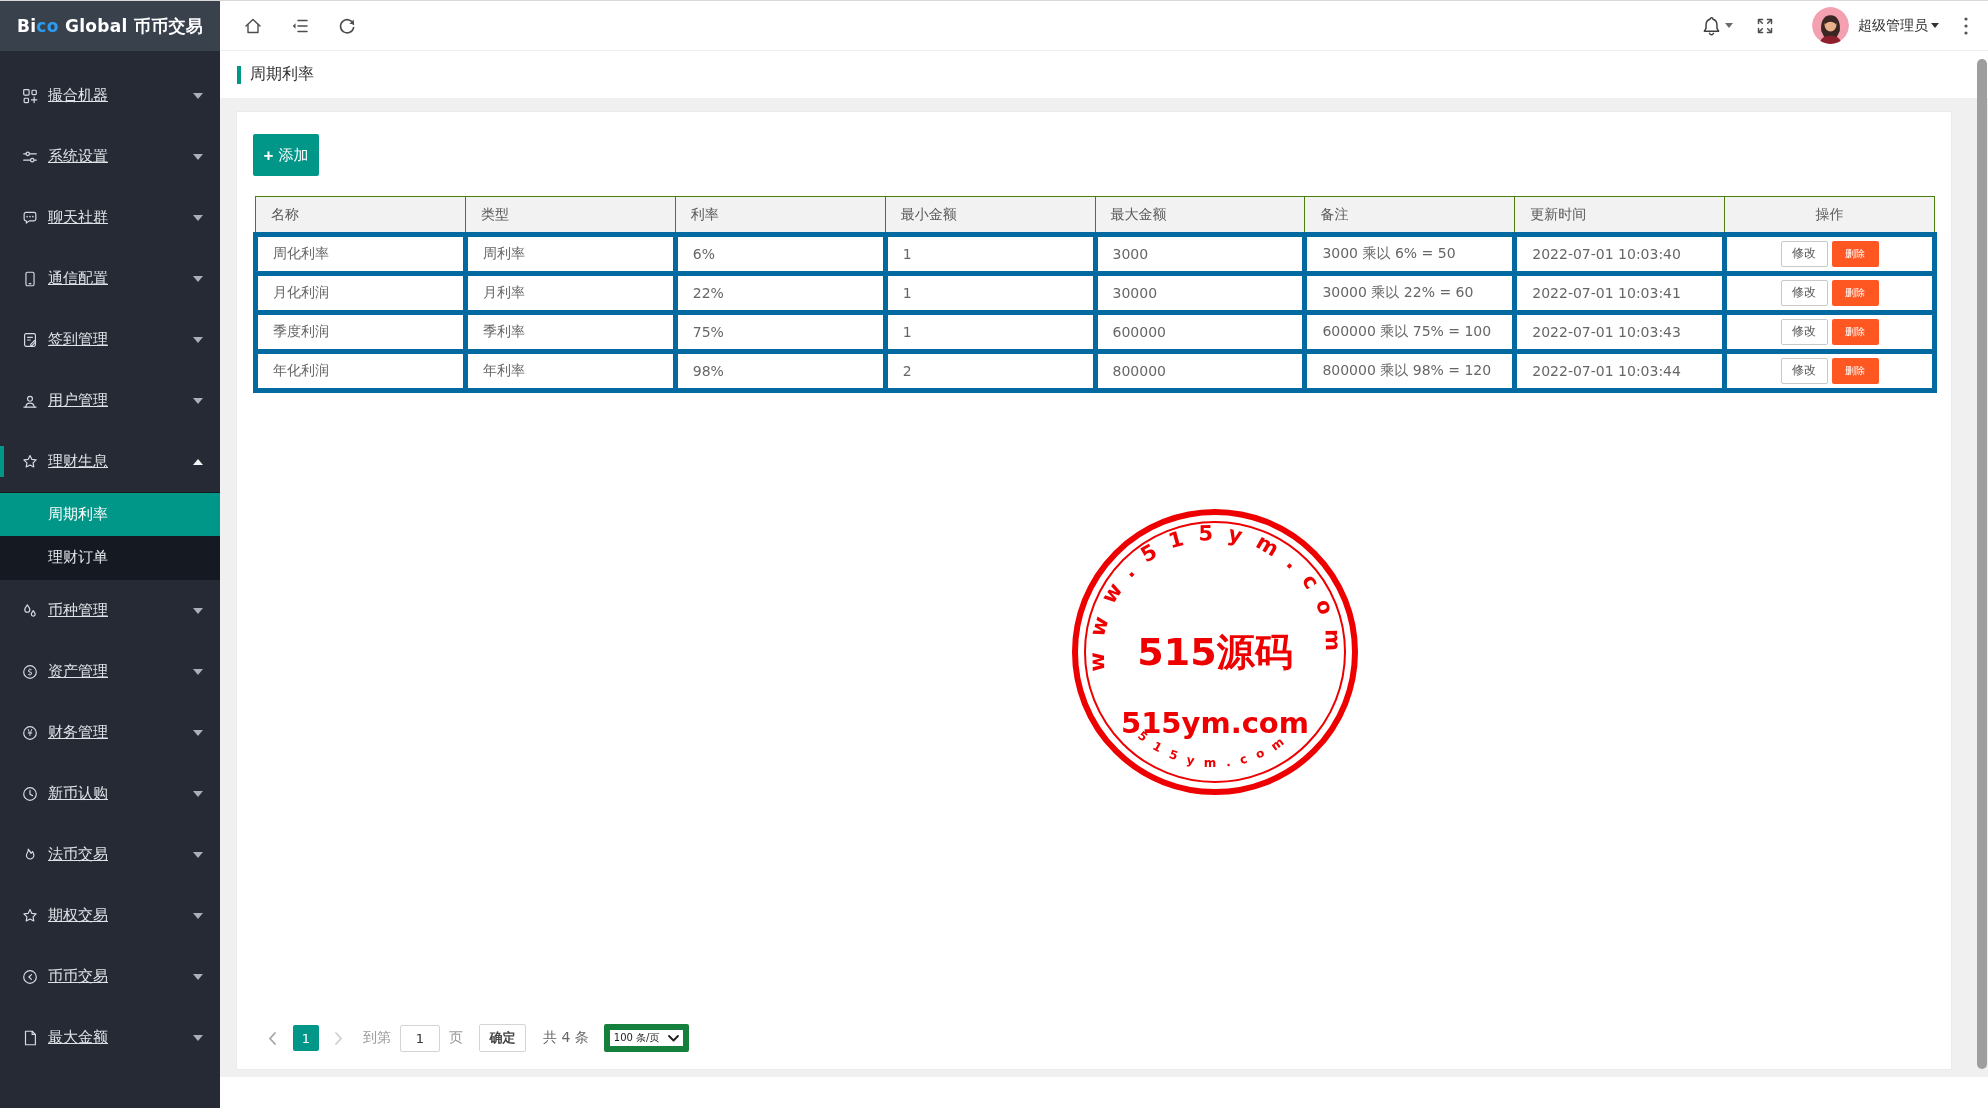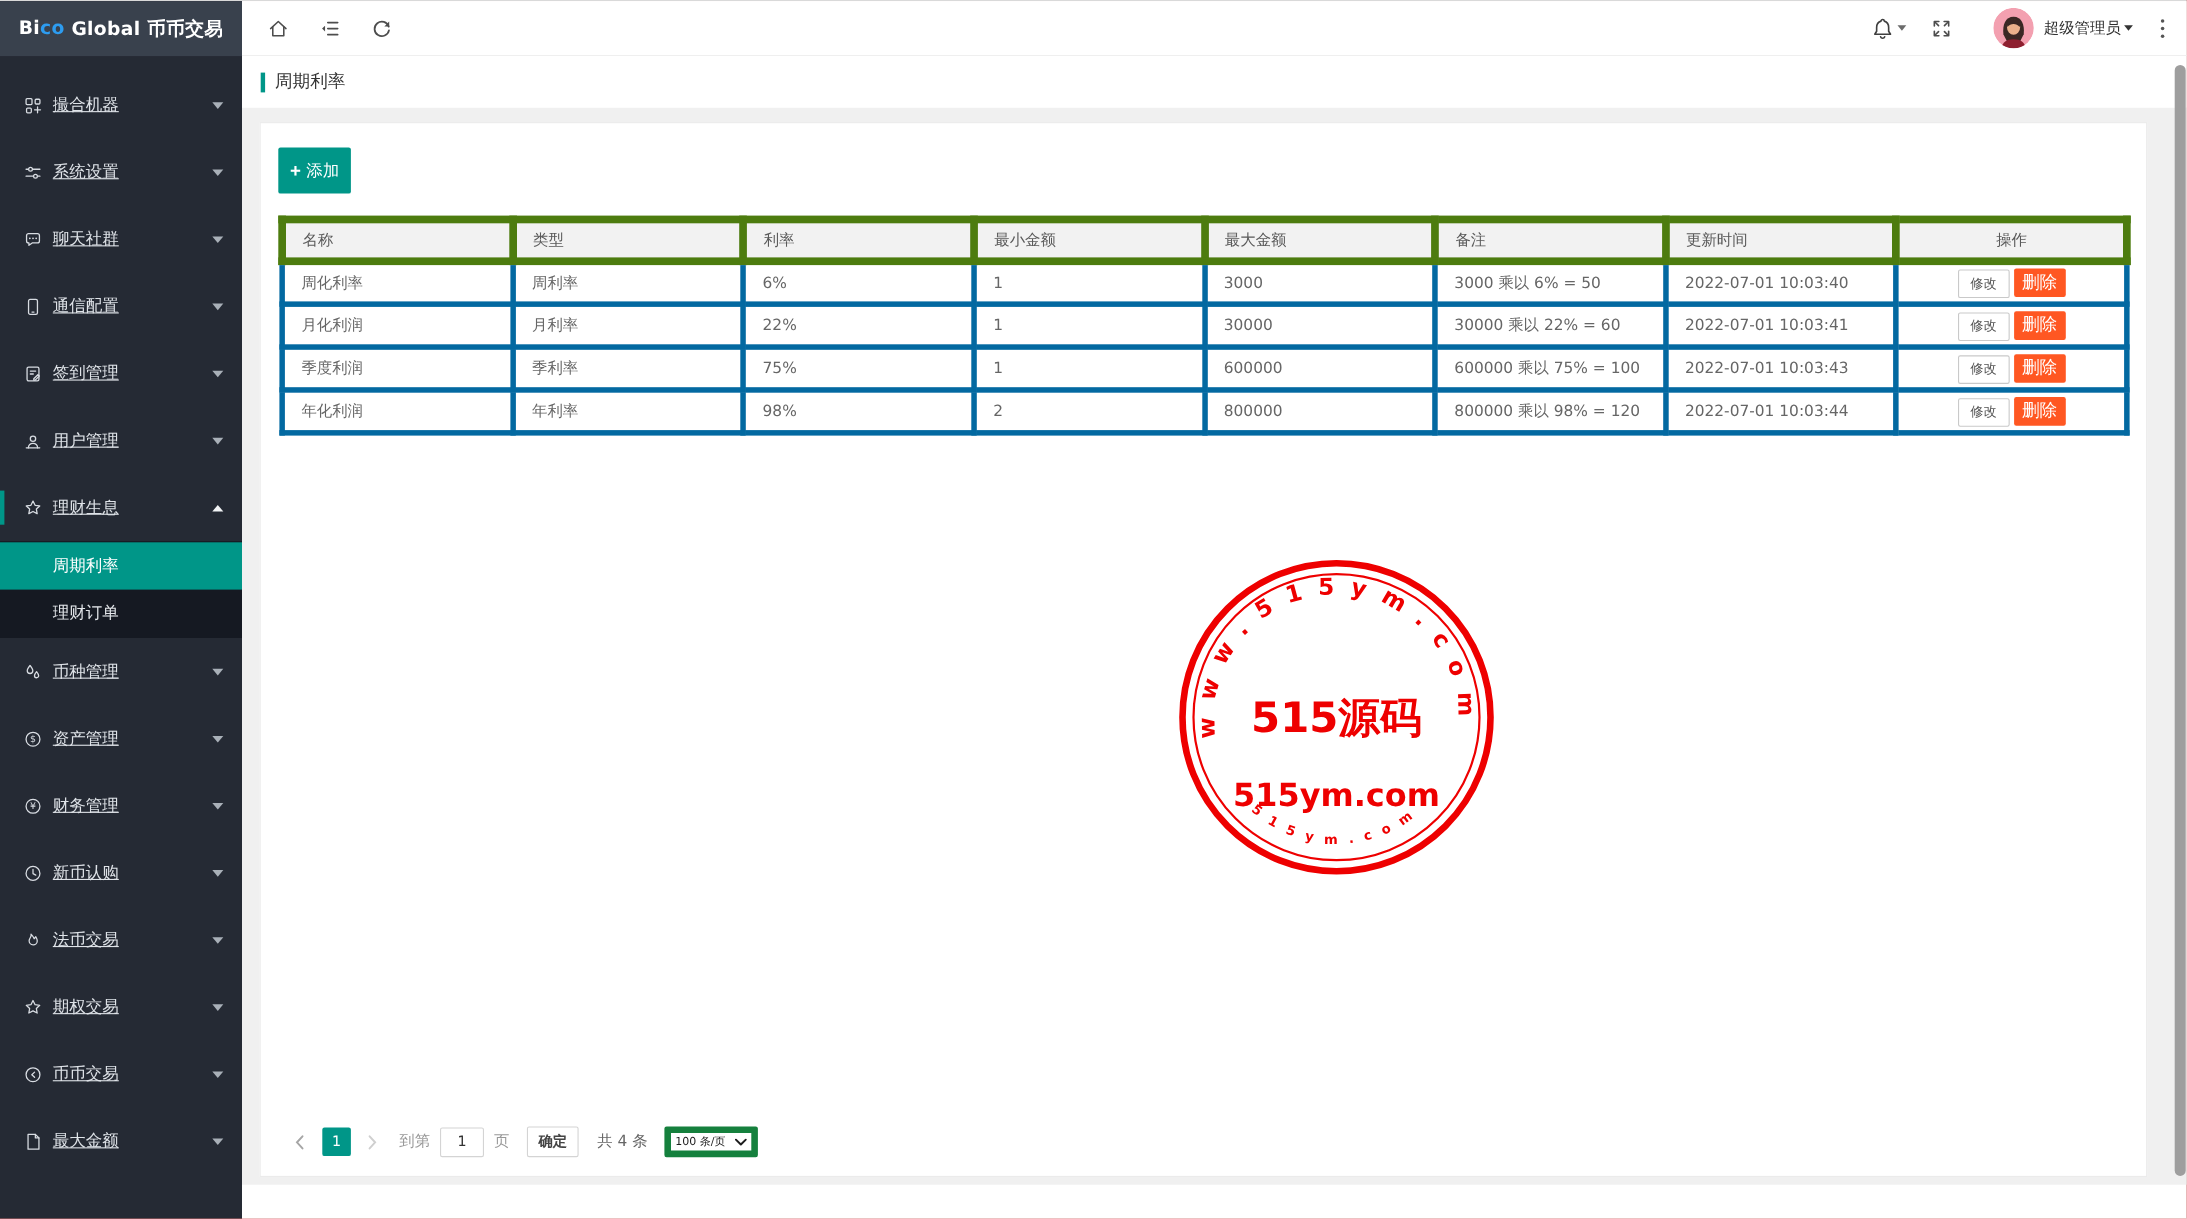--- a/index.html
+++ b/index.html
@@ -1,19 +1,19 @@
 <!DOCTYPE html>
 <html style="--accent: #009688; --danger: #ff5722; --logo-blue: #2d9cf0;"><head>
 <meta charset="utf-8">
 <style>
   * { margin:0; padding:0; box-sizing:border-box; }
   html,body { background:#fff; }
   .screen {
     position:relative; width:1988px; height:1108px; overflow:hidden;
-    font-family:"DejaVu Sans","Liberation Sans",sans-serif; background:#b91c1c;
+    font-family:"DejaVu Sans","Liberation Sans",sans-serif; background:#000000;
     border-top:1px solid #d9d9d9;
   }
   
   .sidebar { position:absolute; left:0; top:0; width:220px; height:1108px; background:#252a34; z-index:5; }
   .logo { height:50px; background:#39414d; color:#fff; display:flex; align-items:center; justify-content:center;
           font-size:17px; font-weight:bold; letter-spacing:.3px; white-space:pre; }
   .logo .hl { color:var(--logo-blue,#2d9cf0); }
   .menu { padding-top:14px; }
   .menu-item { position:relative; height:61px; display:flex; align-items:center; padding:0 17px 0 20px;
                color:#dfe3e8; cursor:pointer; font-size:15px; }
@@ -44,25 +44,25 @@
   .title-accent { width:4px; height:18px; background:var(--accent); margin-right:9px; }
   .page-title { font-size:16px; color:#333; }
   
   .content { position:absolute; top:97px; left:0; width:100%; height:979px; background:#f0f0f0; }
   .card { position:absolute; left:16px; top:13px; width:1716px; height:959px; background:#fff; border:1px solid #ebebeb; }
   .add-btn { position:absolute; left:16px; top:22px; width:66px; height:42px; background:var(--accent); color:#fff;
              border:none; border-radius:2px; font-size:15px; display:flex; align-items:center; justify-content:center; gap:5px; cursor:pointer; }
   .add-btn .plus { font-size:17px; font-weight:bold; line-height:1; }
   table.grid { position:absolute; left:16px; top:84px; width:1684px; border-collapse:collapse; table-layout:fixed; font-size:14px; }
   table.grid th { background:#f2f2f2; color:#595959; font-weight:normal; text-align:left; height:38px;
-                  padding:0 8px 0 15px; border:7px solid #4d7c0f; }
+                  padding:0 8px 0 15px; border:1px solid #4d7c0f; }
   table.grid td { background:#fff; color:#666; height:39px; padding:0 8px 0 15px; border:5px solid #0369a1; }
   table.grid th.op, table.grid td.op { text-align:center; padding:0; }
   .btn-edit { width:47px; height:26px; background:#fff; border:1px solid #c9c9c9; border-radius:2px; color:#555; font-size:12px; cursor:pointer; }
-  .btn-del  { width:47px; height:26px; background:var(--danger); border:none; border-radius:2px; color:#fff; font-size:16px; cursor:pointer; margin-left:4px; }
+  .btn-del  { width:47px; height:26px; background:var(--danger); border:none; border-radius:2px; color:#fff; font-size:10px; cursor:pointer; margin-left:4px; }
   
   .pagination { position:absolute; left:30px; top:912px; height:28px; display:flex; align-items:center; font-size:14px; color:#999; }
   .pg-chev { width:12px; height:16px; display:flex; align-items:center; cursor:pointer; }
   .pg-current { width:26px; height:26px; margin:0 14px; background:var(--accent); color:#fff; display:flex;
                 align-items:center; justify-content:center; border-radius:2px; font-size:13px; cursor:pointer; }
   .pg-goto-label { margin-left:18px; }
   .goto-input { width:40px; height:27px; margin:0 9px; border:1px solid #d4d4d4; border-radius:2px; text-align:center;
                 font-size:13px; color:#333; font-family:inherit; }
   .pg-page-label { margin-right:16px; }
   .confirm-btn { width:47px; height:28px; background:#fff; border:1px solid #d4d4d4; border-radius:2px; font-size:13px;

